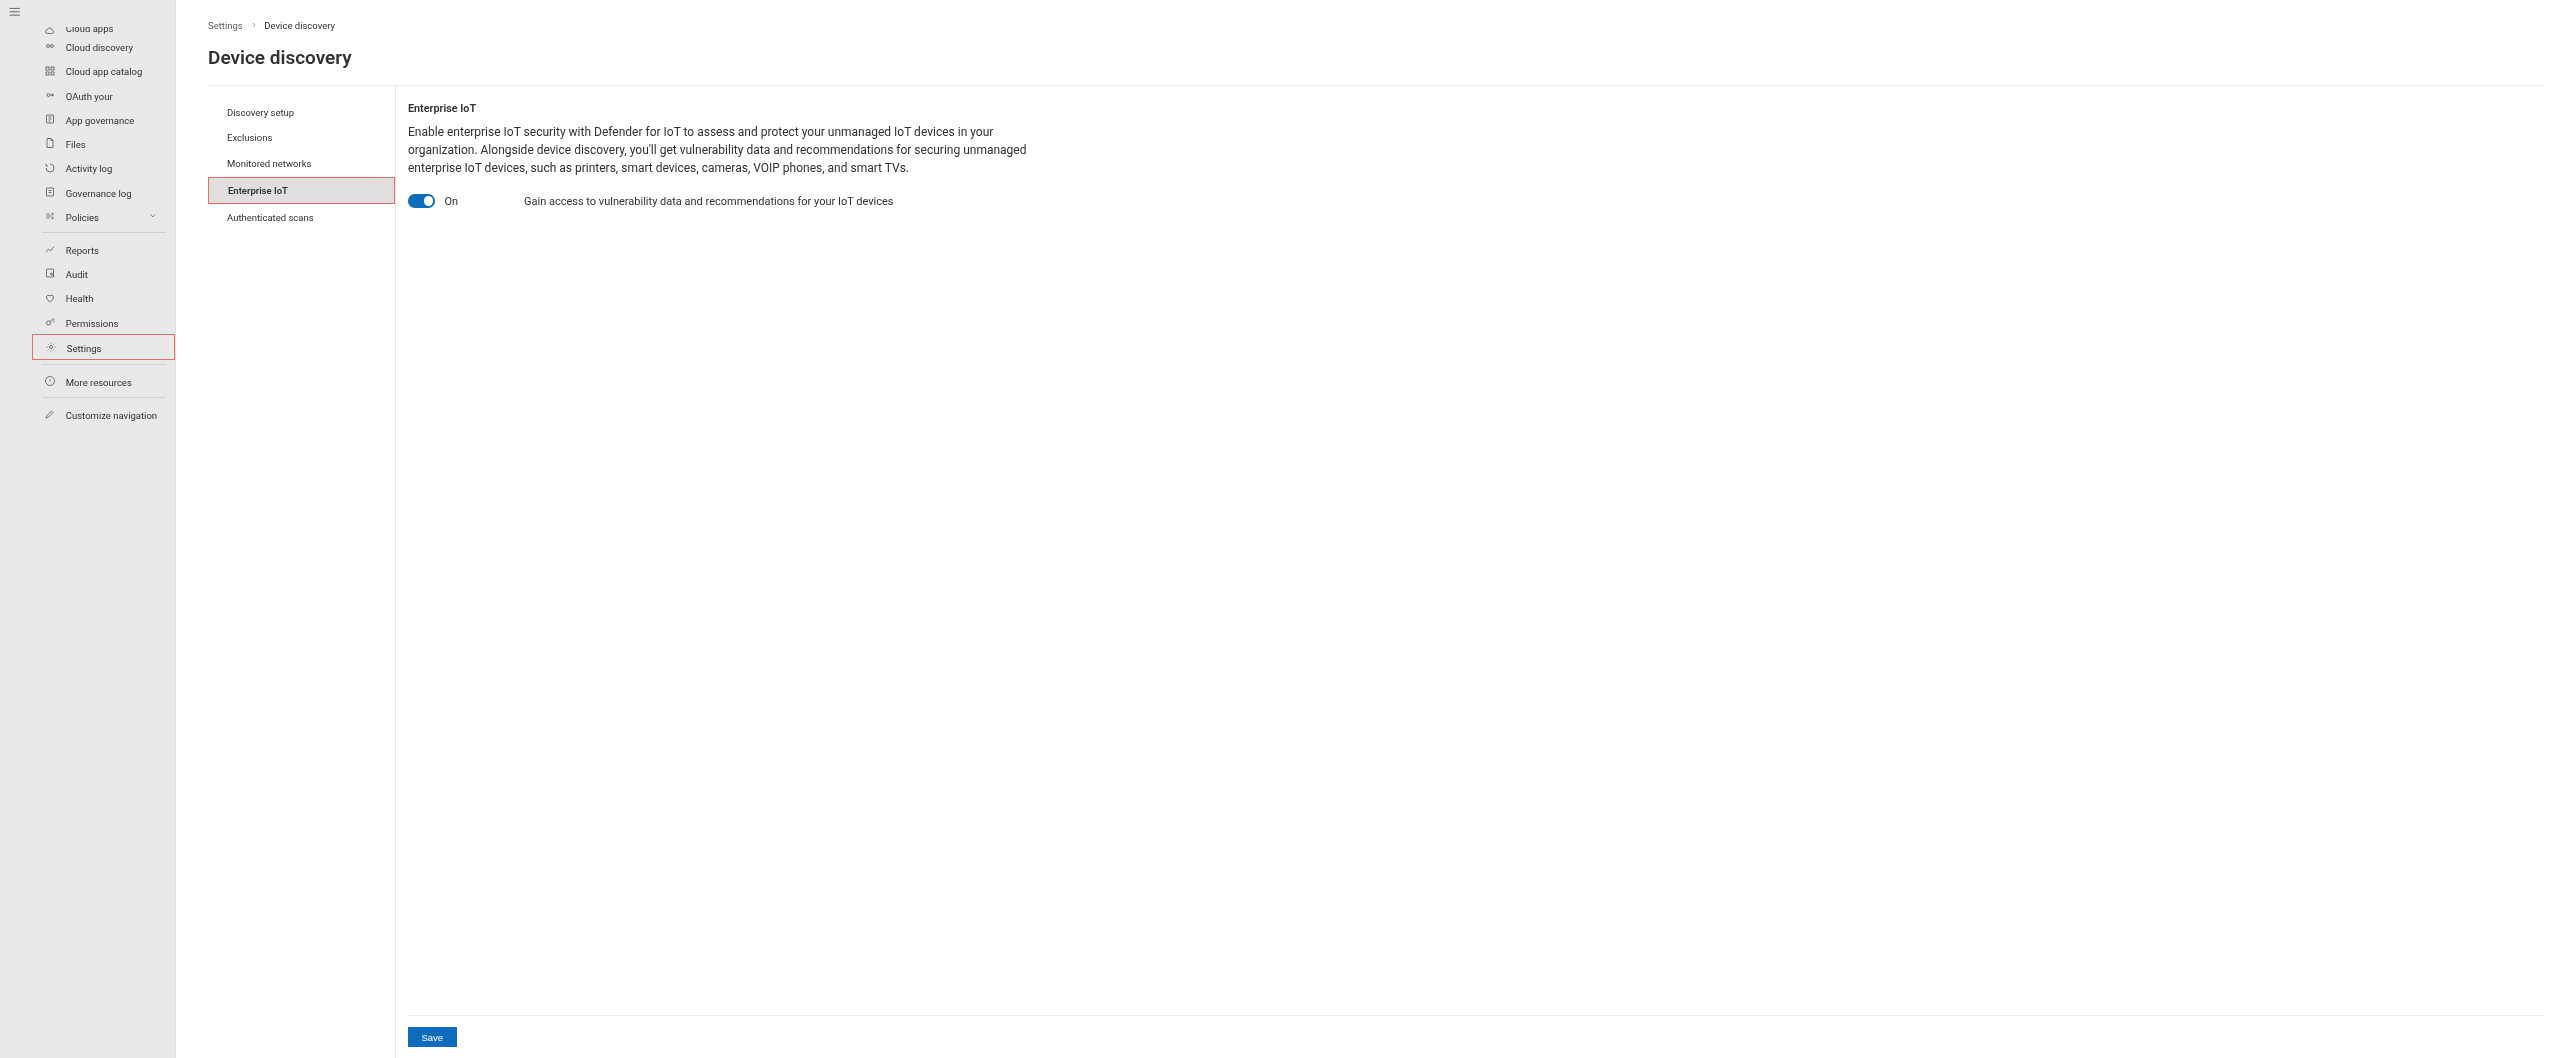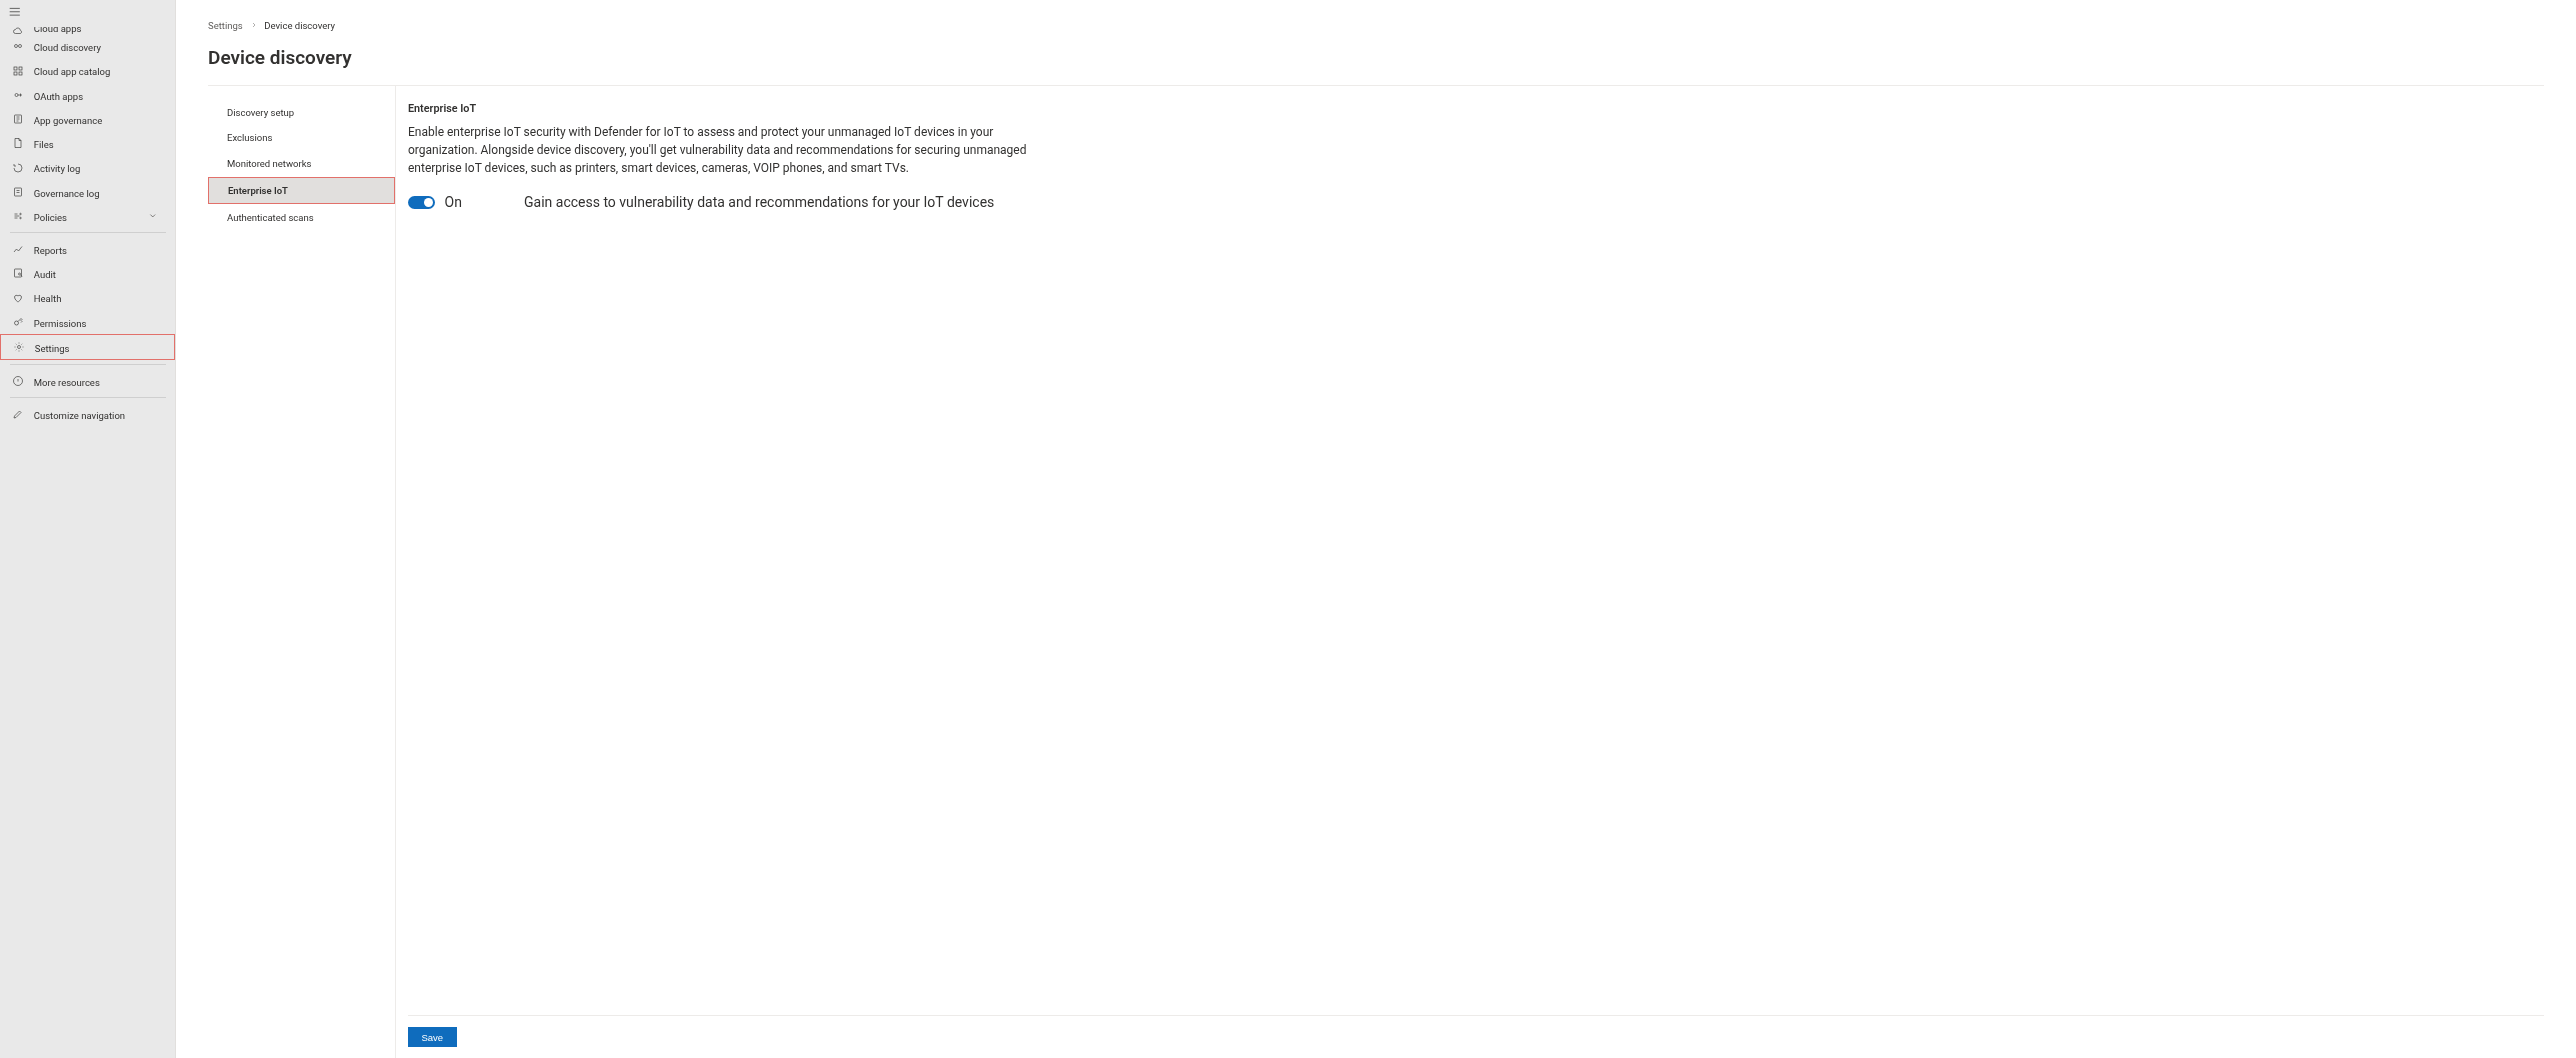--- a/index.html
+++ b/index.html
@@ -15,21 +15,21 @@
     flex-direction: column;
     position: relative;
     overflow: hidden;
   }
   .hamburger {
     padding: 5.4px 8px;
     cursor: pointer;
   }
   .hamburger svg { width: 13.5px; height: 13.5px; }
 
-  .nav-group { padding: 0; }
+  .nav-group { padding: 0; margin-left: 32px; }
   .nav-item {
     display: flex;
     align-items: flex-end;
     gap: 9.5px;
     padding: 5.4px 10.8px;
     font-size: 9.5px;
     color: #323130;
     cursor: pointer;
     position: relative;
   }
@@ -123,21 +123,21 @@
     font-size: 12px;
     color: #323130;
     line-height: 1.5;
     margin-bottom: 17.6px;
     max-width: 628px;
   }
   .toggle-row {
     display: flex;
     align-items: center;
     gap: 9.5px;
-    font-size: 14px;
+    font-size: 11px;
   }
   .toggle {
     width: 27px;
     height: 13.5px;
     border-radius: 6.8px;
     background: #0f6cbd;
     position: relative;
     cursor: pointer;
     flex-shrink:0;
   }
@@ -218,21 +218,21 @@
         </span>
         <span>Cloud app catalog</span>
       </div>
       <div class="nav-item">
         <span class="nav-icon">
           <svg viewBox="0 0 24 24">
             <circle cx="9" cy="12" r="3"></circle>
             <path d="M12 12h8m-3-3v6"></path>
           </svg>
         </span>
-        <span>OAuth apps</span>
+        <span>OAuth your</span>
       </div>
       <div class="nav-item">
         <span class="nav-icon">
           <svg viewBox="0 0 24 24">
             <rect x="5" y="4" width="14" height="16" rx="1"></rect>
             <path d="M9 8h6M9 12h6M9 16h4"></path>
           </svg>
         </span>
         <span>App governance</span>
       </div>

